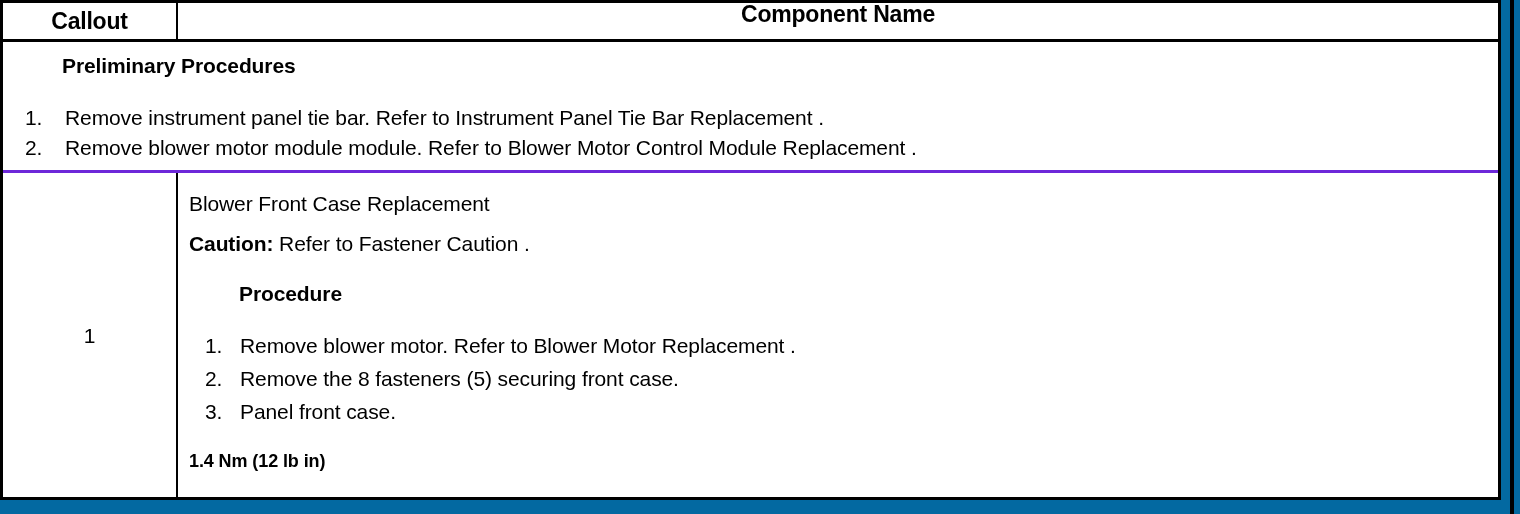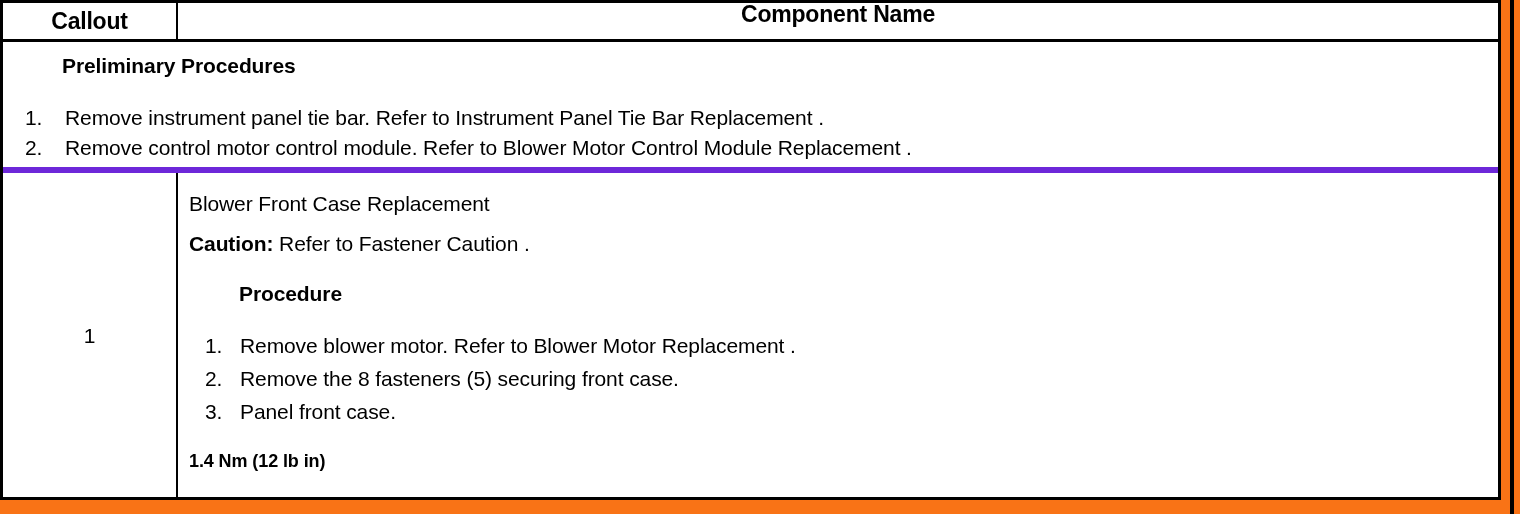--- a/index.html
+++ b/index.html
@@ -9,21 +9,21 @@
   }
   body {
     font-family: "Liberation Sans", sans-serif;
     color: #000000;
     -webkit-font-smoothing: none;
   }
   #page {
     position: relative;
     width: 1520px;
     height: 514px;
-    background: #f97316;
+    background: #0369a1;
     overflow: hidden;
   }
 
   
   #page-right-rule {
     position: absolute;
     left: 1510px;
     top: 0;
     width: 4px;
     height: 514px;
@@ -50,21 +50,21 @@
     height: 39px;
     border-bottom: 3px solid #000000;
     box-sizing: border-box;
   }
   .row-prelim {
     position: absolute;
     left: 0;
     top: 39px;
     right: 0;
     height: 131px;
-    border-bottom: 6px solid #6d28d9;
+    border-bottom: 3px solid #6d28d9;
     box-sizing: border-box;
   }
   .row-body {
     position: absolute;
     left: 0;
     top: 170px;
     right: 0;
     bottom: 0;
     box-sizing: border-box;
   }
@@ -217,21 +217,21 @@
     <div class="row-prelim">
       <div class="prelim-cell">
         <div class="prelim-title">Preliminary Procedures</div>
         <ol class="prelim-list">
           <li>
             <span class="li-num">1.</span>
             <span>Remove instrument panel tie bar. Refer to Instrument Panel Tie Bar Replacement .</span>
           </li>
           <li>
             <span class="li-num">2.</span>
-            <span>Remove control motor control module. Refer to Blower Motor Control Module Replacement .</span>
+            <span>Remove blower motor module module. Refer to Blower Motor Control Module Replacement .</span>
           </li>
         </ol>
       </div>
     </div>
 
     <div class="row-body">
       <div class="col-callout">
         <span class="callout-number">1</span>
       </div>
       <div class="col-component">

